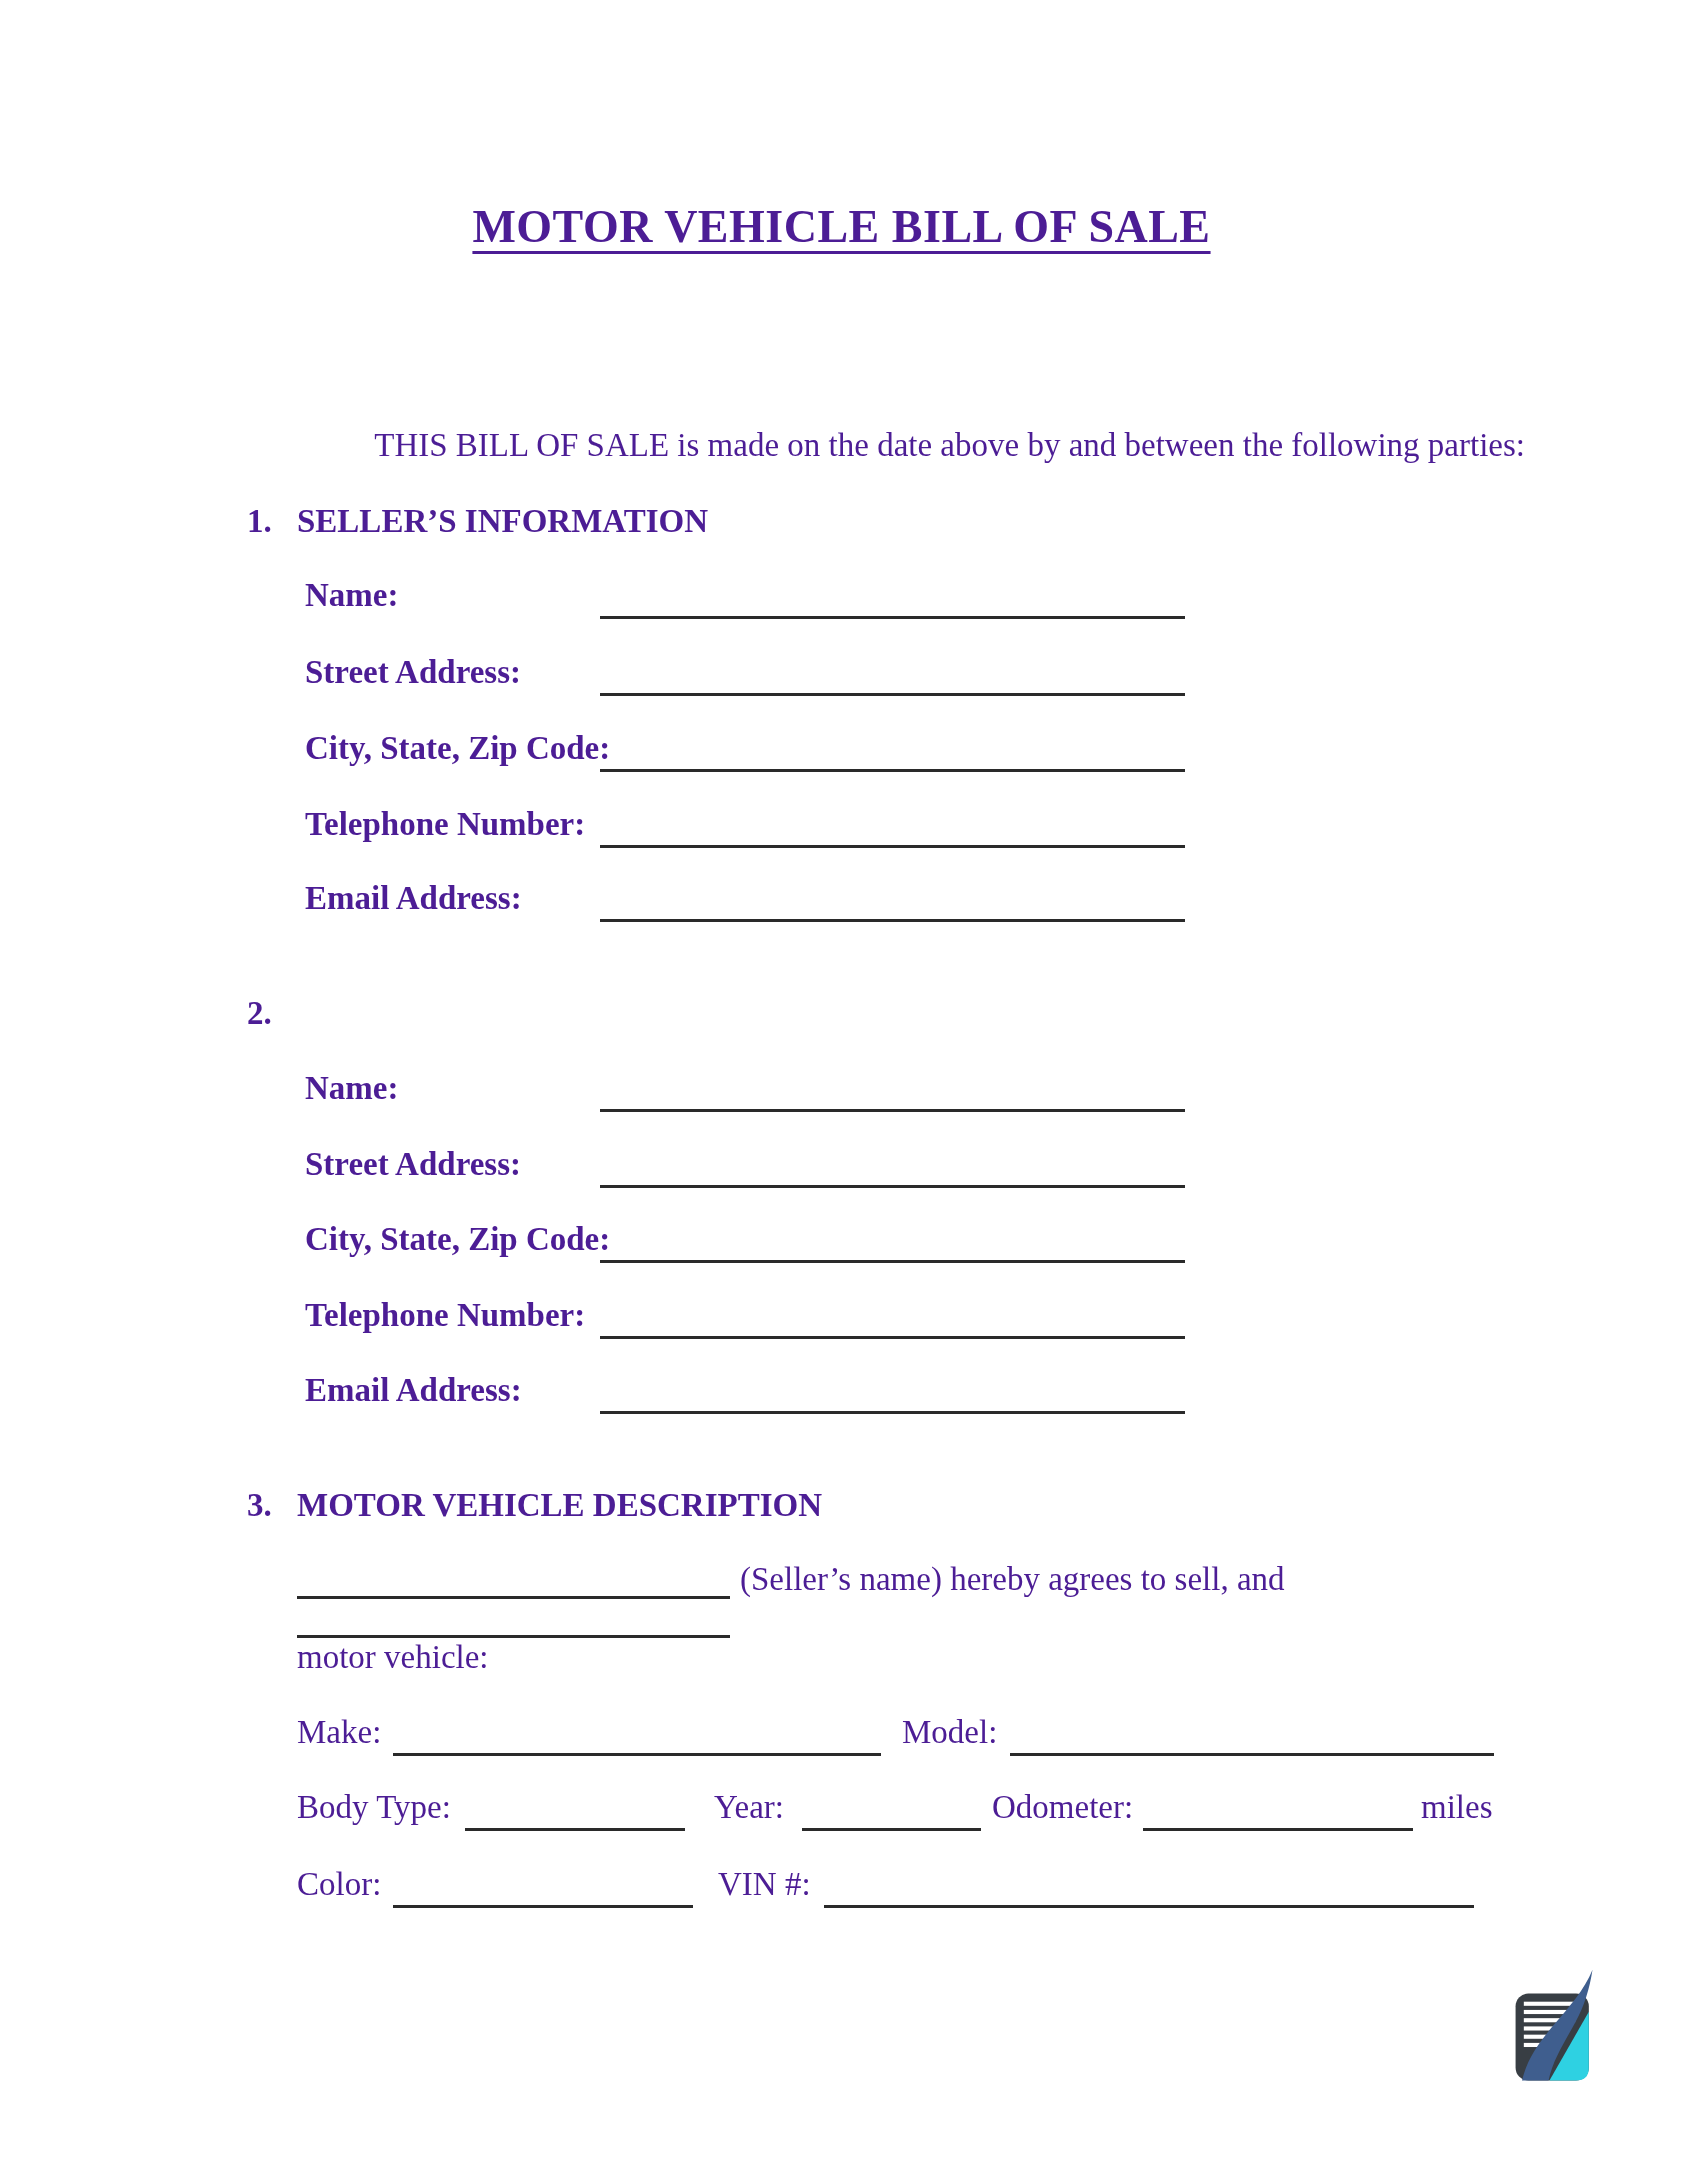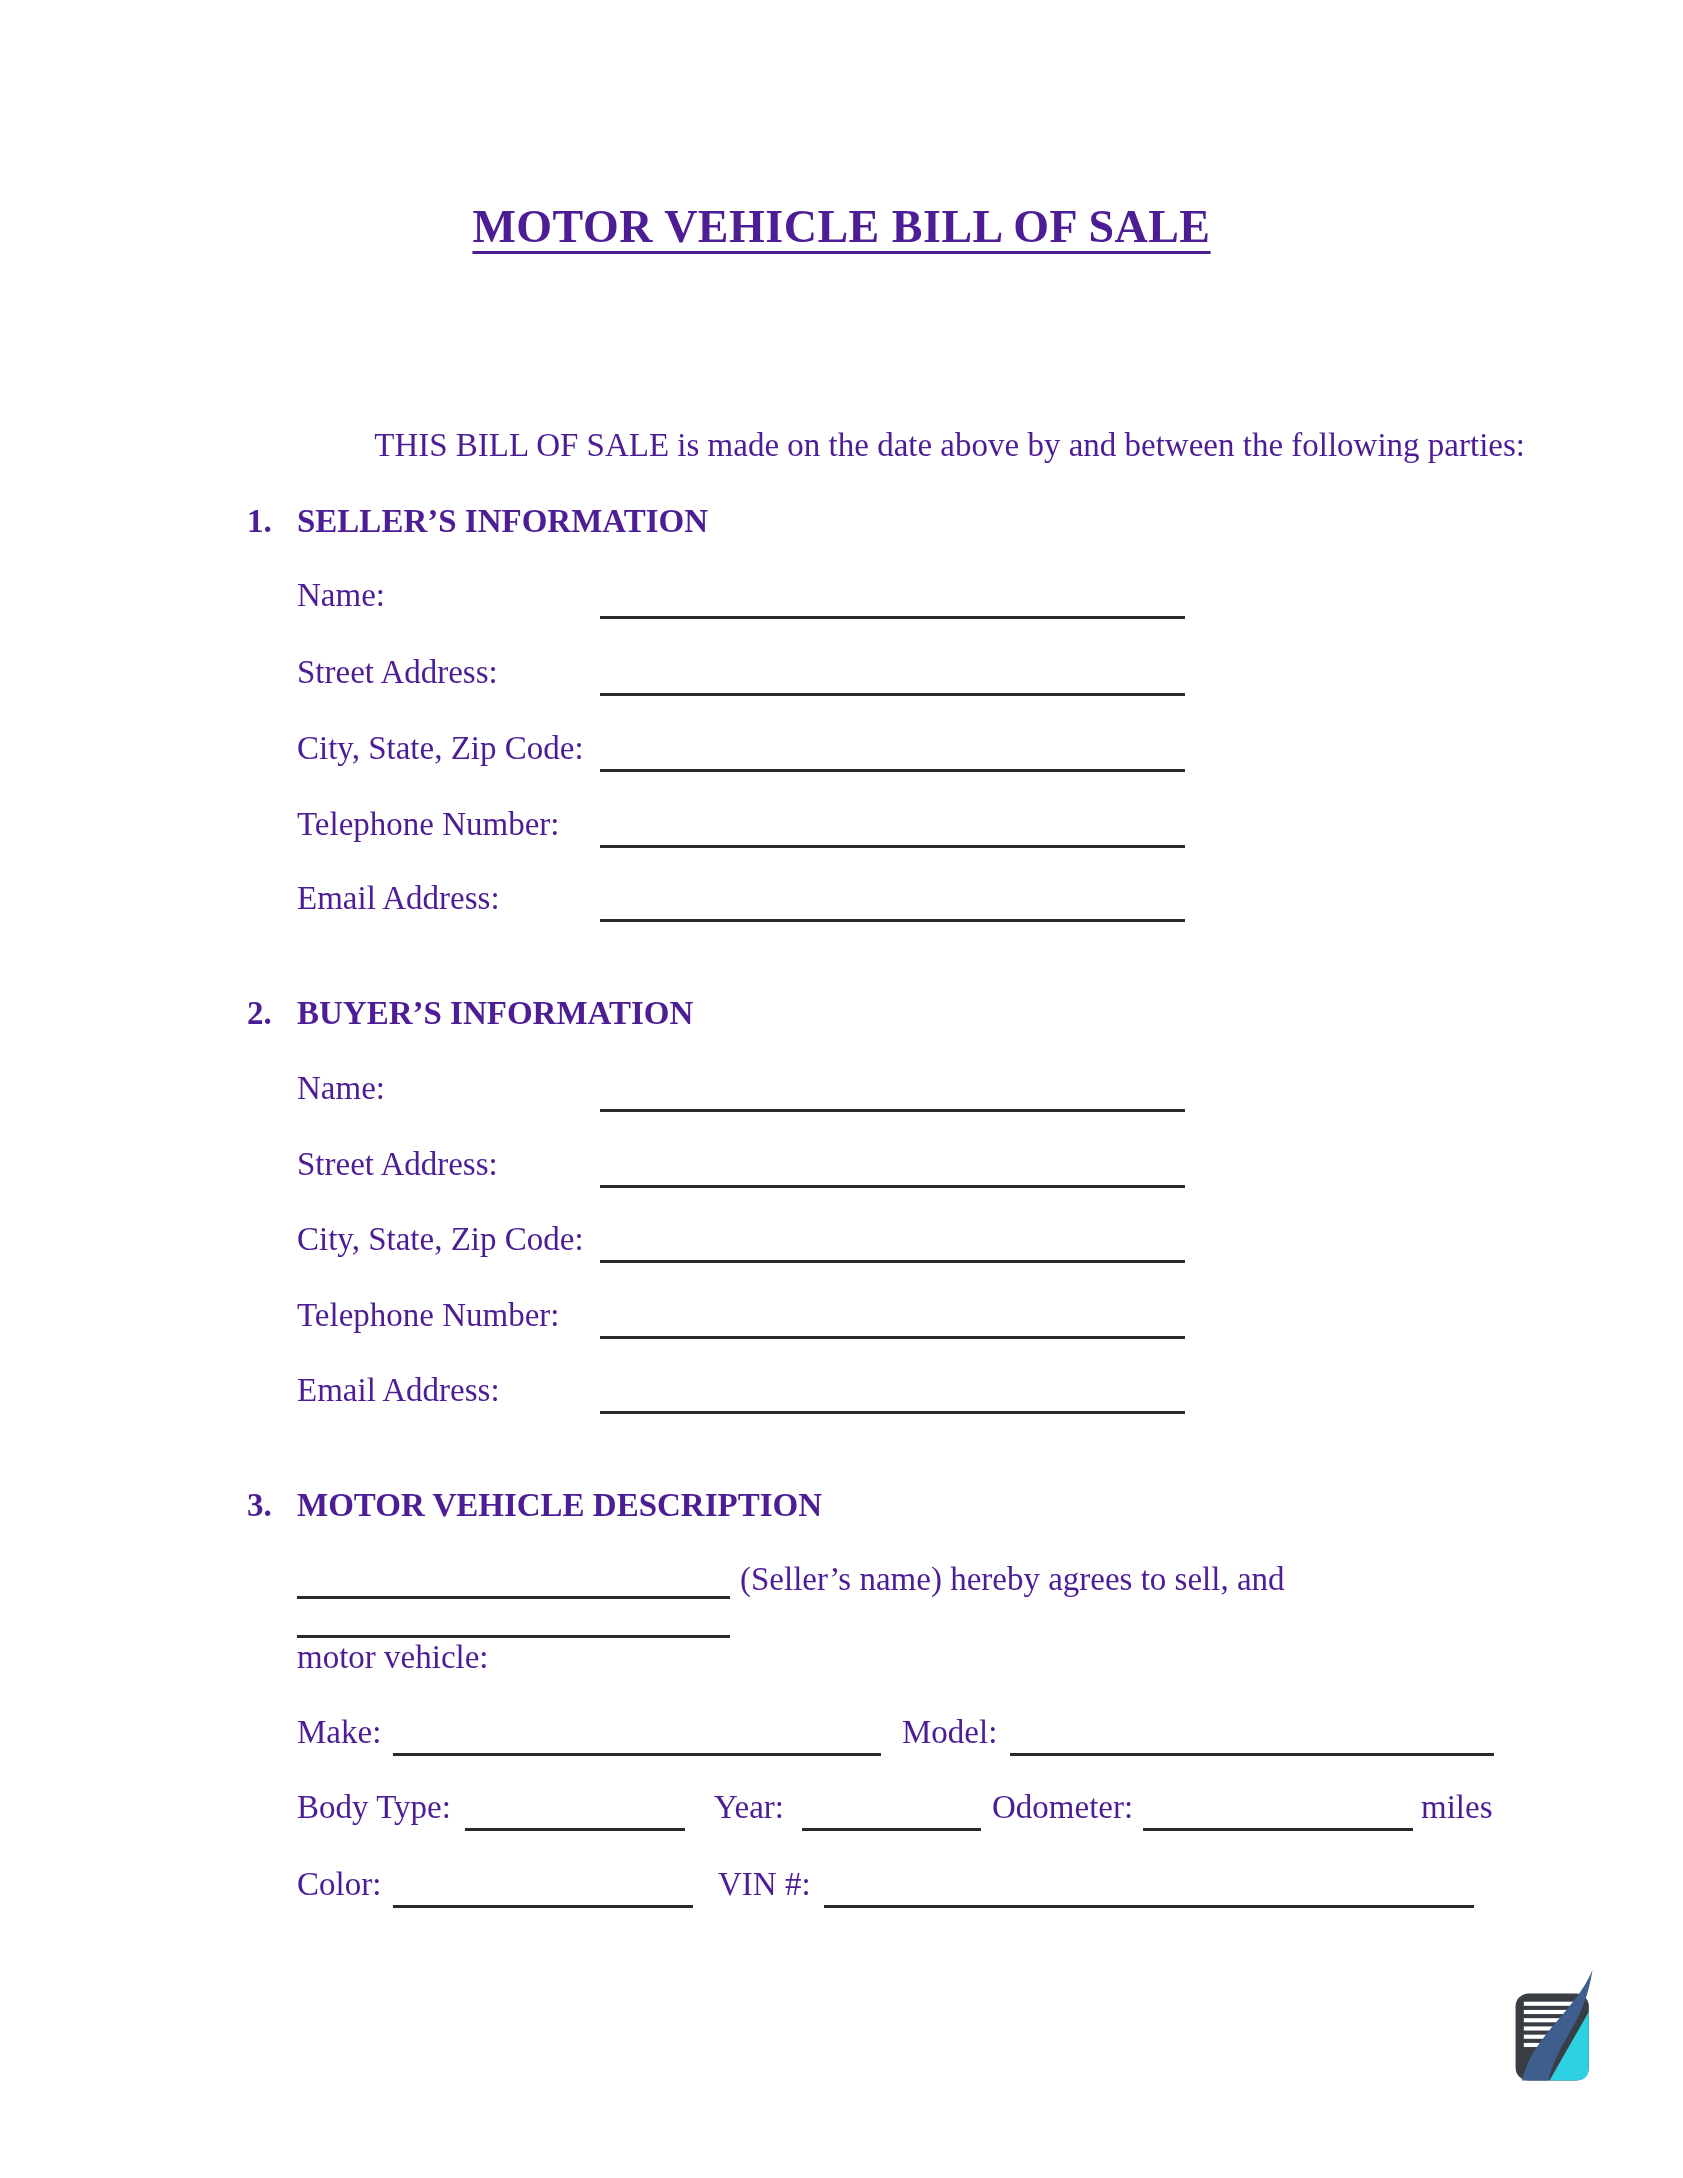--- a/index.html
+++ b/index.html
@@ -49,21 +49,21 @@
   
   .section-heading { position: absolute; left: 0; top: 0; width: 1485px; height: 42px; font-weight: bold; }
   .section-heading .num { position: absolute; left: 247px; }
   .section-heading .txt { position: absolute; left: 297px; }
   .sh-1 { top: 503px; }
   .sh-2 { top: 995px; }
   .sh-3 { top: 1487px; }
 
   
   .frow { position: absolute; left: 297px; width: 891px; height: 42px; }
-  .frow .flabel { position: absolute; left: 0; top: 0; }
+  .frow .flabel { position: absolute; left: 8px; top: 0; font-weight: bold; }
   .frow .fblank {
     position: absolute; left: 303px; bottom: 0; width: 585px;
     border-bottom: 3px solid #2a2a2a; height: 36px;
   }
 
   
   .pline { position: absolute; left: 297px; width: 1238px; height: 42px; white-space: nowrap; }
   .pblank {
     display: inline-block; width: 433px; height: 28px;
     border-bottom: 3px solid #2a2a2a;
@@ -129,21 +129,20 @@
     <span class="flabel">Telephone Number:</span>
     <span class="fblank"></span>
   </div>
   <div class="frow" style="top:880px">
     <span class="flabel">Email Address:</span>
     <span class="fblank"></span>
   </div>
 
   <div class="section-heading sh-2">
     <span class="num">2.</span>
-    <span class="txt">BUYER’S INFORMATION</span>
   </div>
 
   <div class="frow" style="top:1070px">
     <span class="flabel">Name:</span>
     <span class="fblank"></span>
   </div>
   <div class="frow" style="top:1146px">
     <span class="flabel">Street Address:</span>
     <span class="fblank"></span>
   </div>

